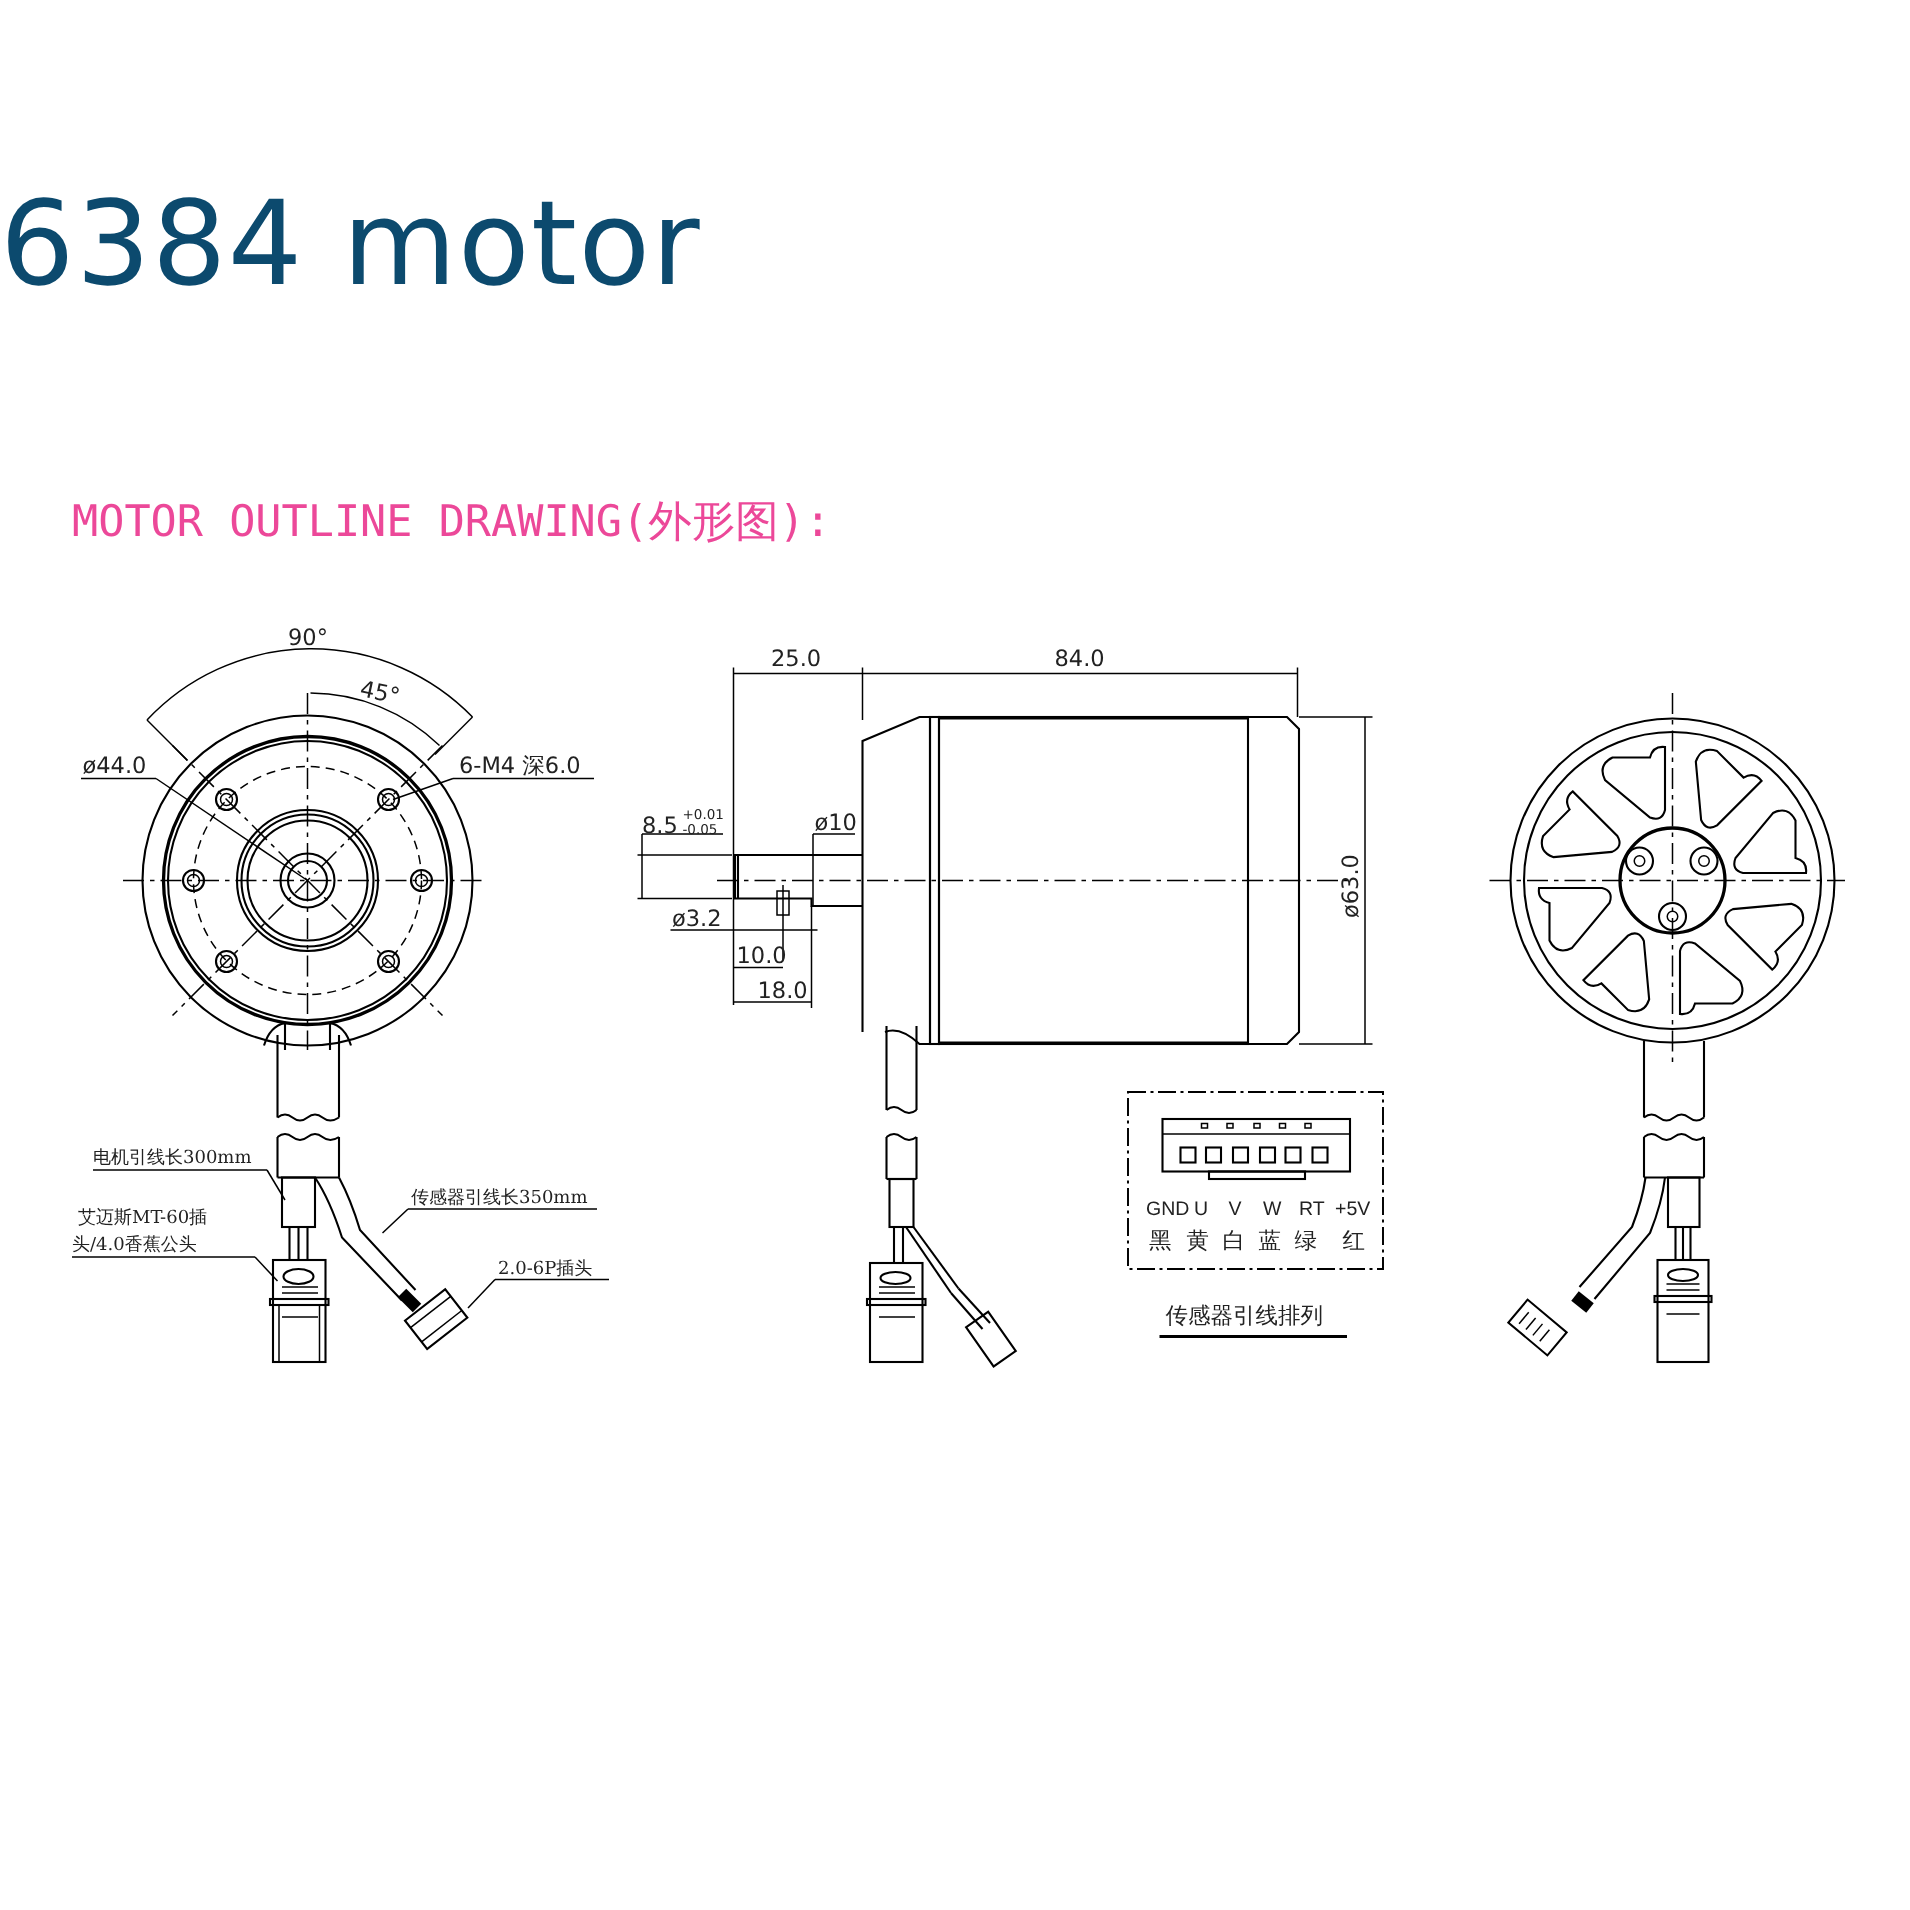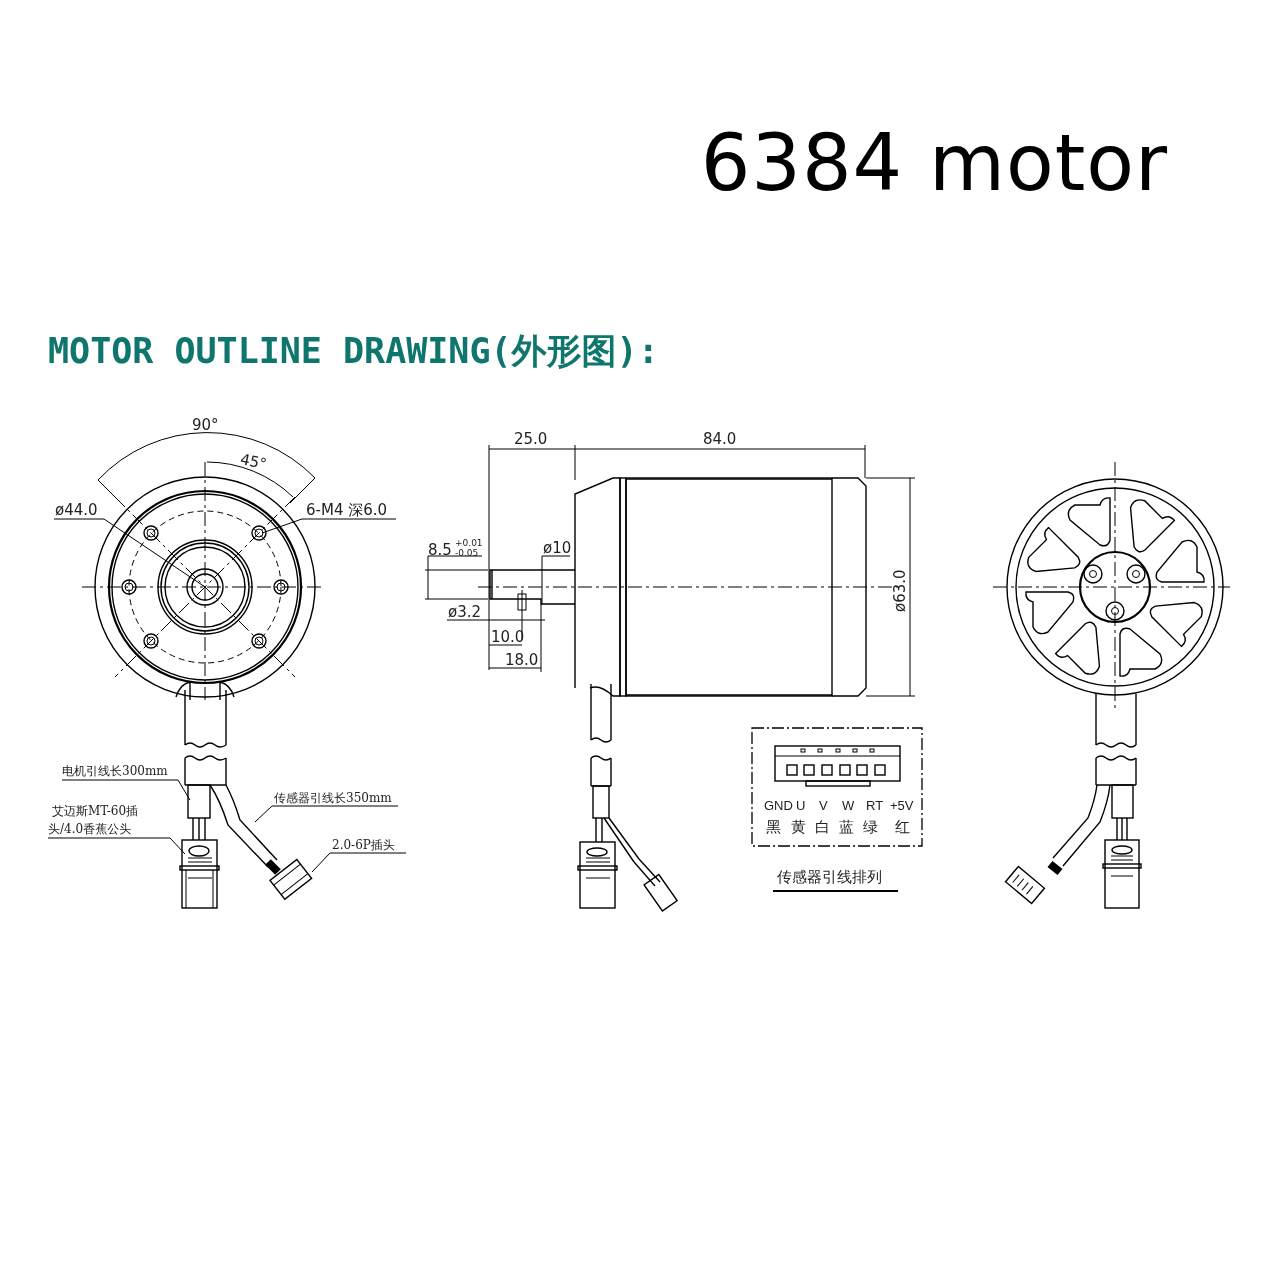--- a/index.html
+++ b/index.html
@@ -1,18 +1,18 @@
 <!DOCTYPE html>
 <html><head>
 <meta charset="utf-8">
 <style>
   html, body { margin: 0; padding: 0; background: #ffffff; }
   body { width: 1273px; height: 1273px; position: relative; overflow: hidden; font-family: "DejaVu Sans", sans-serif; color: #111; }
-  .title { position: absolute; left: 0; width: 1168px; top: 118px; text-align: right; font-size: 78px; font-weight: normal; color: #000000; font-family: "DejaVu Sans", sans-serif; letter-spacing: 1px; }
-  .subtitle { position: absolute; left: 48px; top: 328px; font-size: 35px; font-weight: bold; font-family: "DejaVu Sans Mono", monospace; color: #0f766e; letter-spacing: 0px; }
+  .title { position: absolute; left: 0; width: 1168px; top: 118px; text-align: left; font-size: 78px; font-weight: normal; color: #0c4a6e; font-family: "DejaVu Sans", sans-serif; letter-spacing: 1px; }
+  .subtitle { position: absolute; left: 48px; top: 328px; font-size: 29px; font-weight: normal; font-family: "DejaVu Sans Mono", monospace; color: #ec4899; letter-spacing: 0px; }
   svg.drawing { position: absolute; left: 0; top: 0; width: 1273px; height: 1273px; }
   .ln { stroke: #000; stroke-width: 1.4; fill: none; }
   .thin { stroke: #000; stroke-width: 1; fill: none; }
   .thick { stroke: #000; stroke-width: 2.2; fill: none; }
   .center { stroke: #000; stroke-width: 1; fill: none; stroke-dasharray: 14 4 3 4; }
   .dash { stroke: #000; stroke-width: 1; fill: none; stroke-dasharray: 6 4; }
   .boxdash { stroke: #000; stroke-width: 1.3; fill: none; stroke-dasharray: 12 3 2 3; }
   .dim { font-family: "DejaVu Sans", sans-serif; font-size: 15px; fill: #222; }
   .dimsm { font-family: "DejaVu Sans", sans-serif; font-size: 9px; fill: #222; }
   .cn { font-family: "DejaVu Serif", serif; font-size: 12px; fill: #222; }

